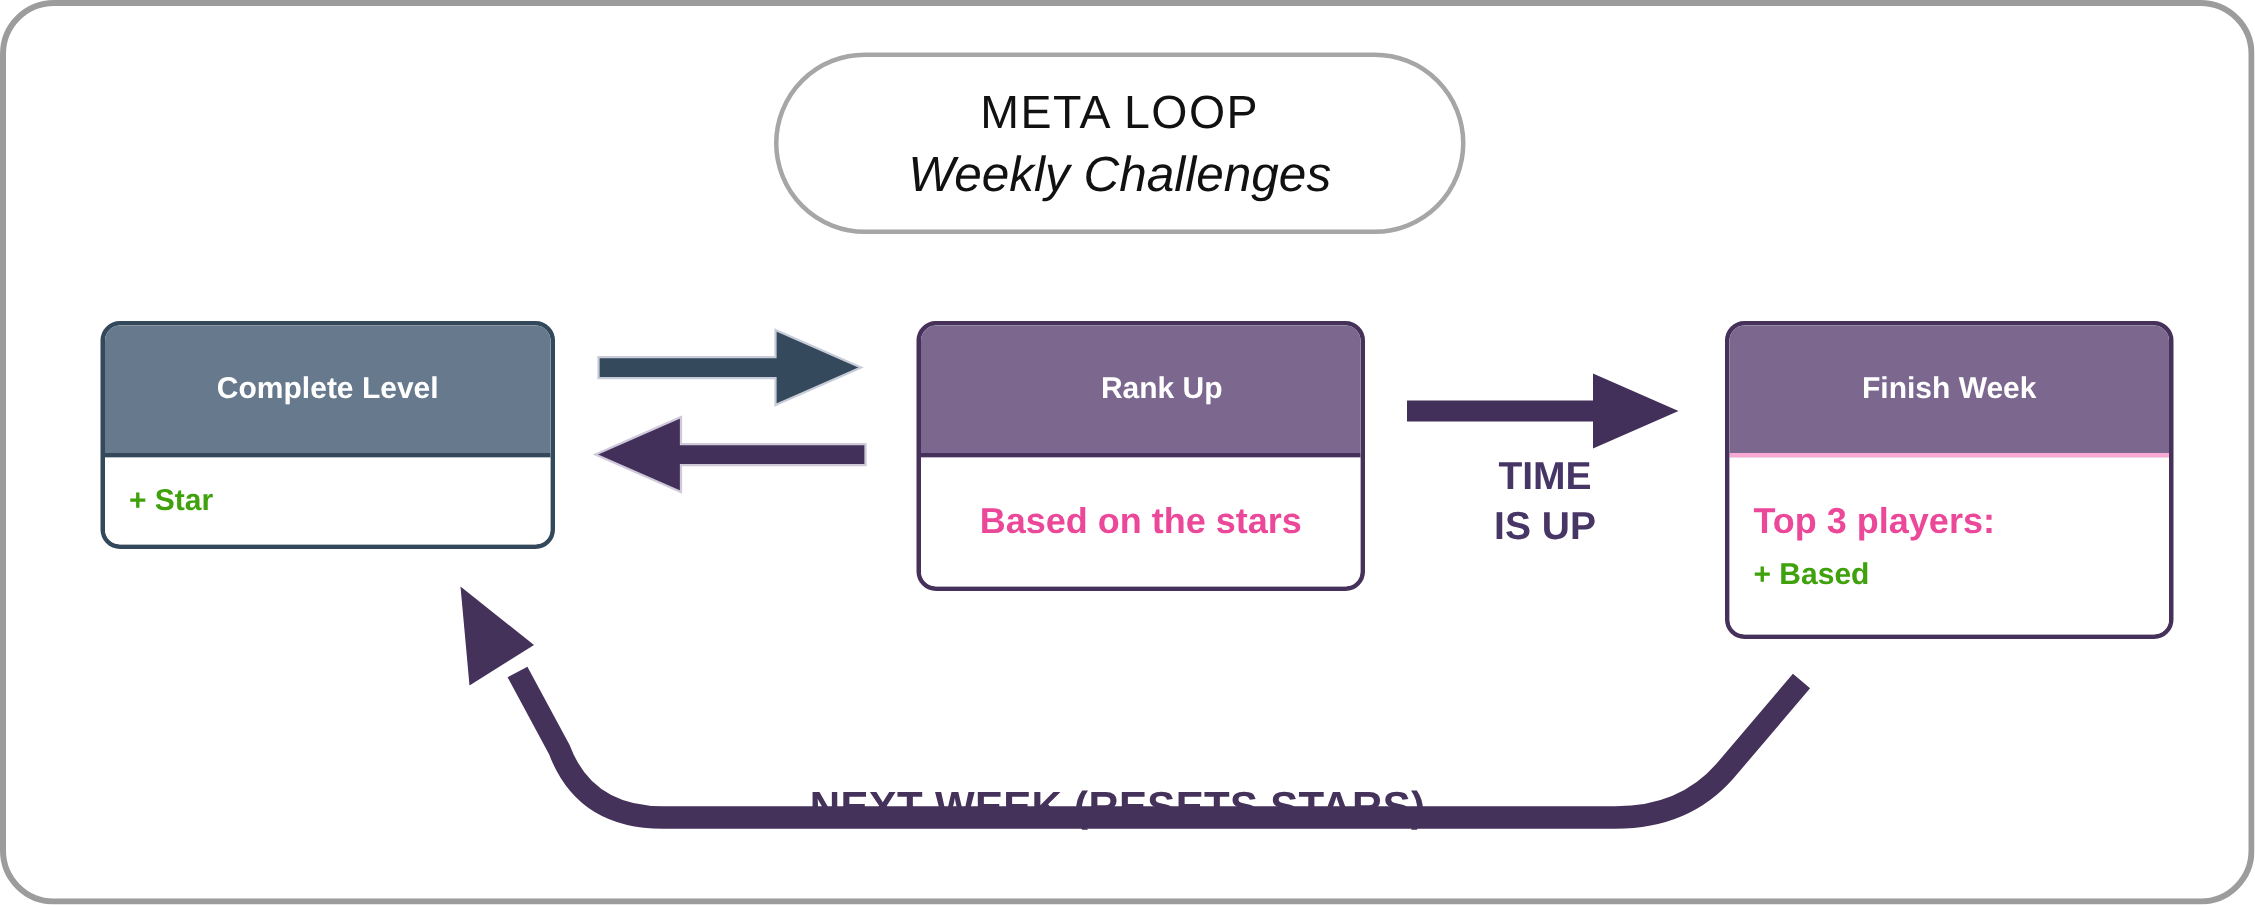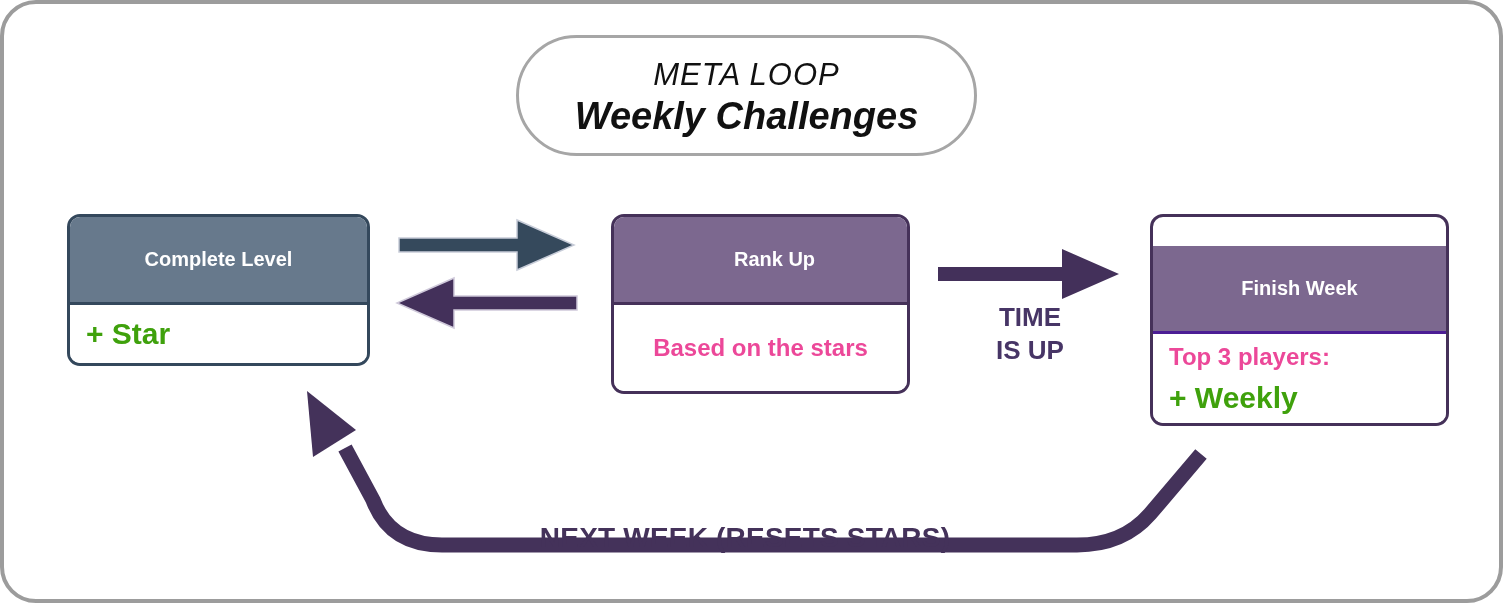--- a/index.html
+++ b/index.html
@@ -22,25 +22,25 @@
     left: 512px; top: 31px;
     width: 461px; height: 121px;
     box-sizing: border-box;
     border: 3px solid #A6A6A6;
     border-radius: 61px;
     display: flex; flex-direction: column;
     align-items: center; justify-content: center;
     background: #ffffff;
   }
   .title-line1 {
-    font-size: 31px; font-style: italic; color: #111111;
+    font-size: 31px; color: #111111;
     letter-spacing: 1px; line-height: 40px;
   }
   .title-line2 {
-    font-size: 38px; font-style: italic; font-weight: bold; color: #111111;
+    font-size: 33px; font-style: italic; font-weight: normal; color: #111111;
     line-height: 42px;
   }
   
   .node {
     position: absolute;
     box-sizing: border-box;
     border-radius: 13px;
     background: #ffffff;
     overflow: hidden;
     display: flex; flex-direction: column;
@@ -72,25 +72,24 @@
     background: #7C688F;
     border-bottom: 3px solid #453159;
     padding-left: 28px;
   }
   .node-finish {
     left: 1146px; top: 210px; width: 299px; height: 212px;
     border: 3px solid #453159;
   }
   .node-finish .node-header {
     background: #7C688F;
-    border-bottom: 3px solid #4c1d95;
-    margin-top: 29px;
+    border-bottom: 3px solid #f9a8d4;
   }
   .reward-text {
-    color: #3FA10C; font-weight: bold; font-size: 30px;
+    color: #3FA10C; font-weight: bold; font-size: 20px;
   }
   .subtitle-text {
     color: #ec4899; font-weight: bold; font-size: 24px;
   }
   .node-complete .node-body {
     display: flex; align-items: center;
     padding-left: 16px;
   }
   .node-rank .node-body {
     display: flex; align-items: center; justify-content: center;
@@ -160,21 +159,21 @@
       <span class="subtitle-text">Based on the stars</span>
     </div>
   </div>
 
   <div class="node node-finish">
     <div class="node-header">
       <span>Finish Week</span>
     </div>
     <div class="node-body">
       <span class="subtitle-text">Top 3 players:</span>
-      <span class="reward-text">+ Weekly</span>
+      <span class="reward-text">+ Based</span>
     </div>
   </div>
 
   <div class="edge-label-time">
     <div>TIME</div>
     <div>IS UP</div>
   </div>
 
   <div class="edge-label-nextweek">NEXT WEEK (RESETS STARS)</div>
 

